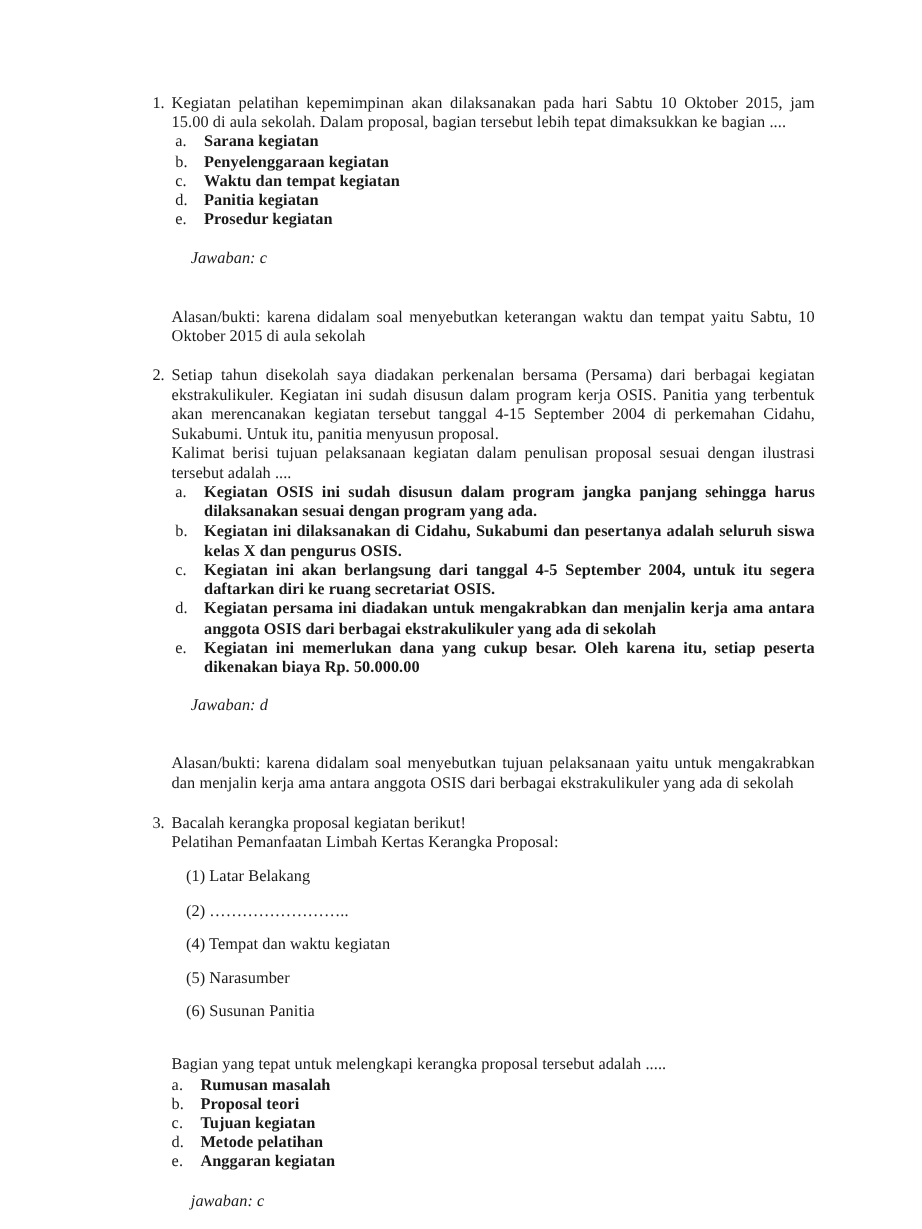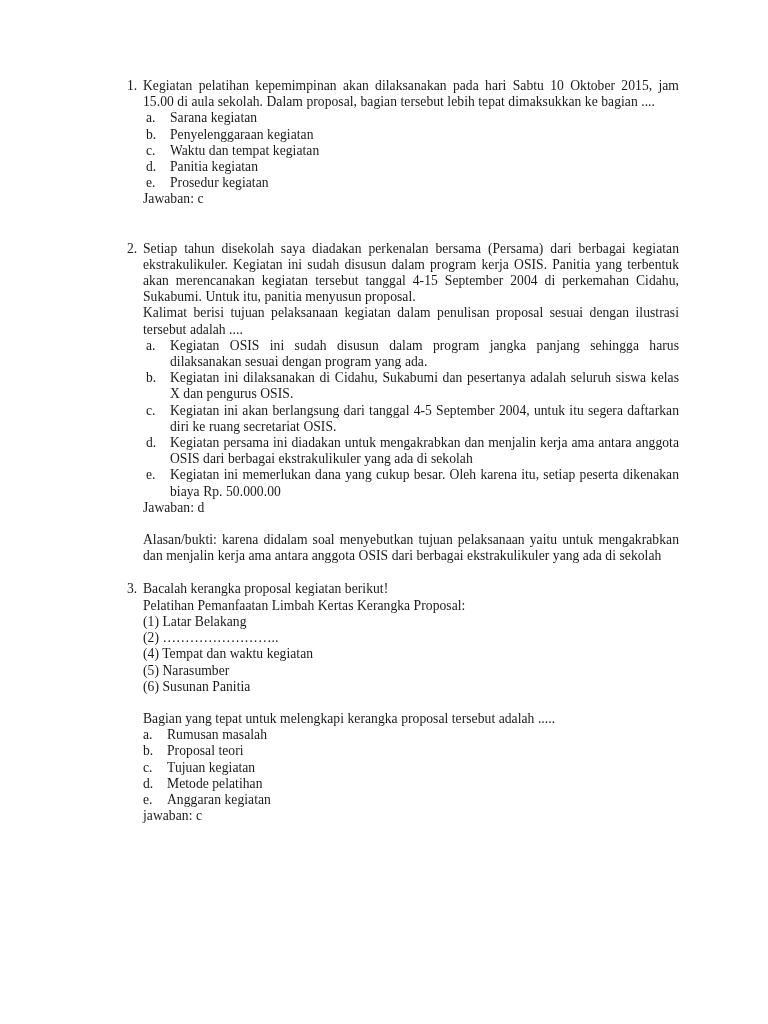--- a/index.html
+++ b/index.html
@@ -49,32 +49,34 @@
     .opt {
       display: flex;
       margin-left: 3px;
     }
     .opt-letter {
       width: 24px;
       flex: 0 0 24px;
     }
     .opt-text {
       flex: 1;
+      font-weight: bold;
     }
     .answer {
-      margin: 0;
+      margin: 16px;
+      font-style: italic;
     }
     .gap {
       height: 16px;
     }
     .gap-lg {
       height: 17px;
     }
     p { margin: 0; }
-    .outline p { margin: 0; }
+    .outline p { margin: 12px; }
   </style>
 </head>
 <body>
 
 <div class="page">
 
   <div class="q">
     <div class="q-num">1.</div>
     <div class="q-body">
       <p class="justify">Kegiatan pelatihan kepemimpinan akan dilaksanakan pada hari Sabtu 10 Oktober 2015, jam 15.00 di aula sekolah. Dalam proposal, bagian tersebut lebih tepat dimaksukkan ke bagian ....</p>
@@ -95,20 +97,21 @@
           <span class="opt-letter">d.</span>
           <span class="opt-text">Panitia kegiatan</span>
         </div>
         <div class="opt">
           <span class="opt-letter">e.</span>
           <span class="opt-text">Prosedur kegiatan</span>
         </div>
       </div>
       <p class="answer">Jawaban: c</p>
       <div class="gap"></div>
+      <p class="justify">Alasan/bukti: karena didalam soal menyebutkan keterangan waktu dan tempat yaitu Sabtu, 10 Oktober 2015 di aula sekolah</p>
     </div>
   </div>
 
   <div class="gap-lg"></div>
 
   <div class="q">
     <div class="q-num">2.</div>
     <div class="q-body">
       <p class="justify">Setiap tahun disekolah saya diadakan perkenalan bersama (Persama) dari berbagai kegiatan ekstrakulikuler. Kegiatan ini sudah disusun dalam program kerja OSIS. Panitia yang terbentuk akan merencanakan kegiatan tersebut tanggal 4-15 September 2004 di perkemahan Cidahu, Sukabumi. Untuk itu, panitia menyusun proposal.</p>
       <p class="justify">Kalimat berisi tujuan pelaksanaan kegiatan dalam penulisan proposal sesuai dengan ilustrasi tersebut adalah ....</p>

